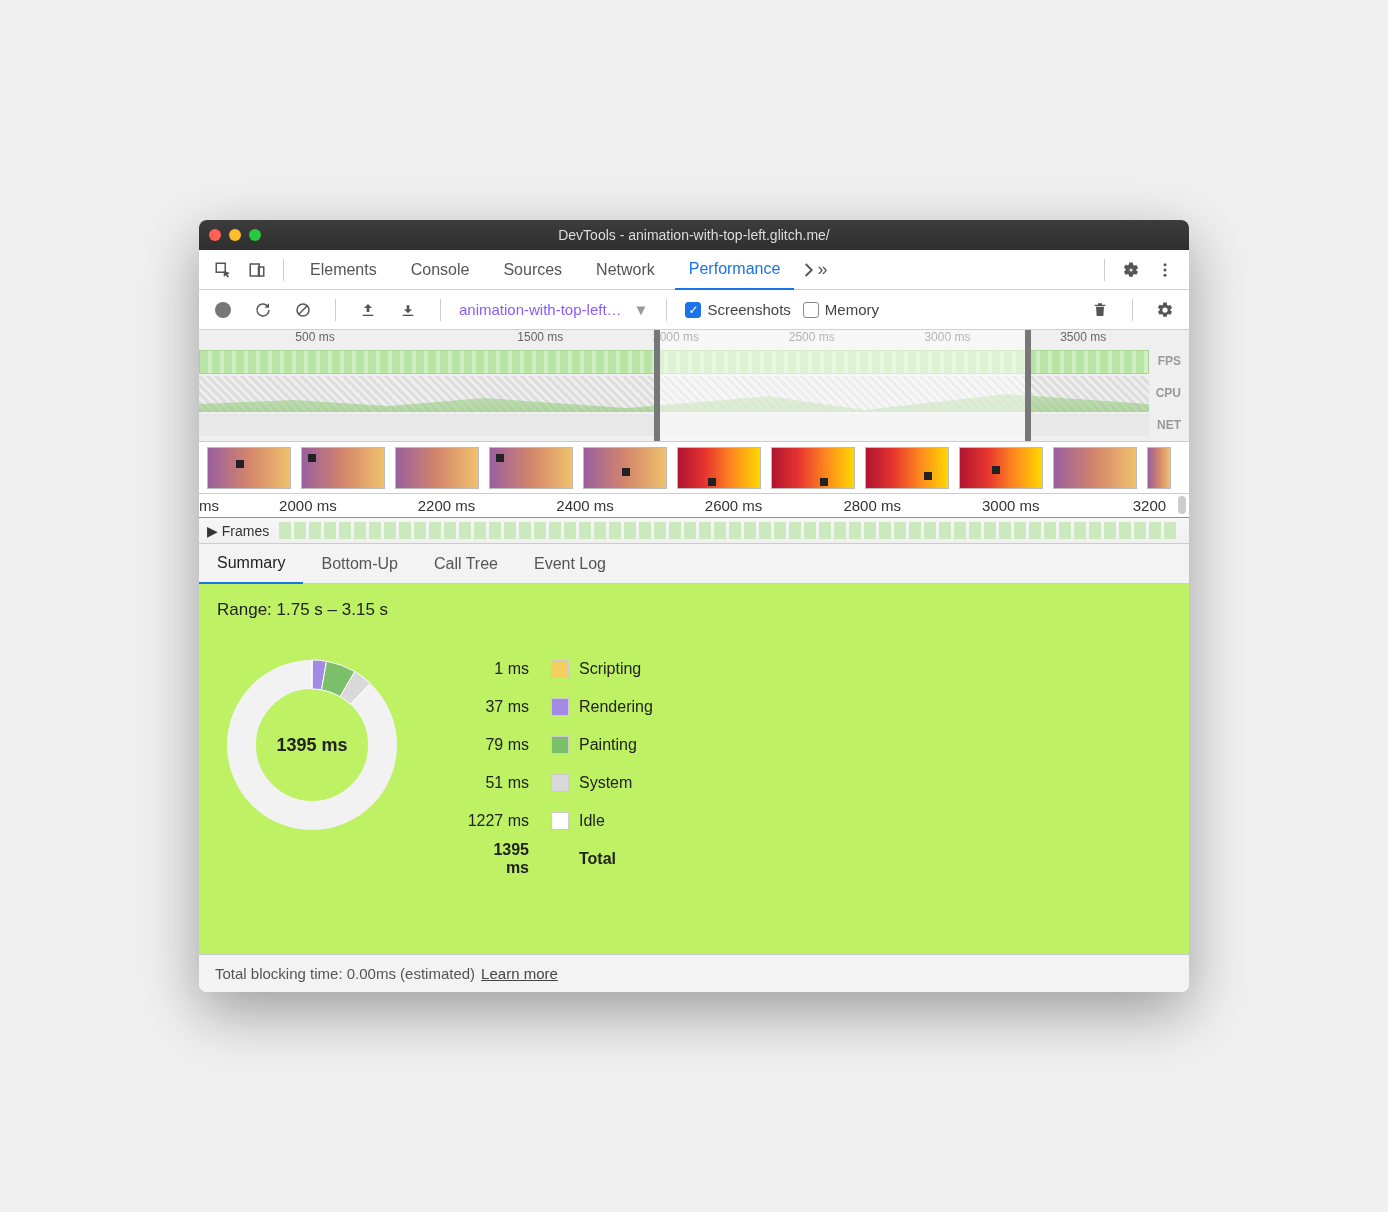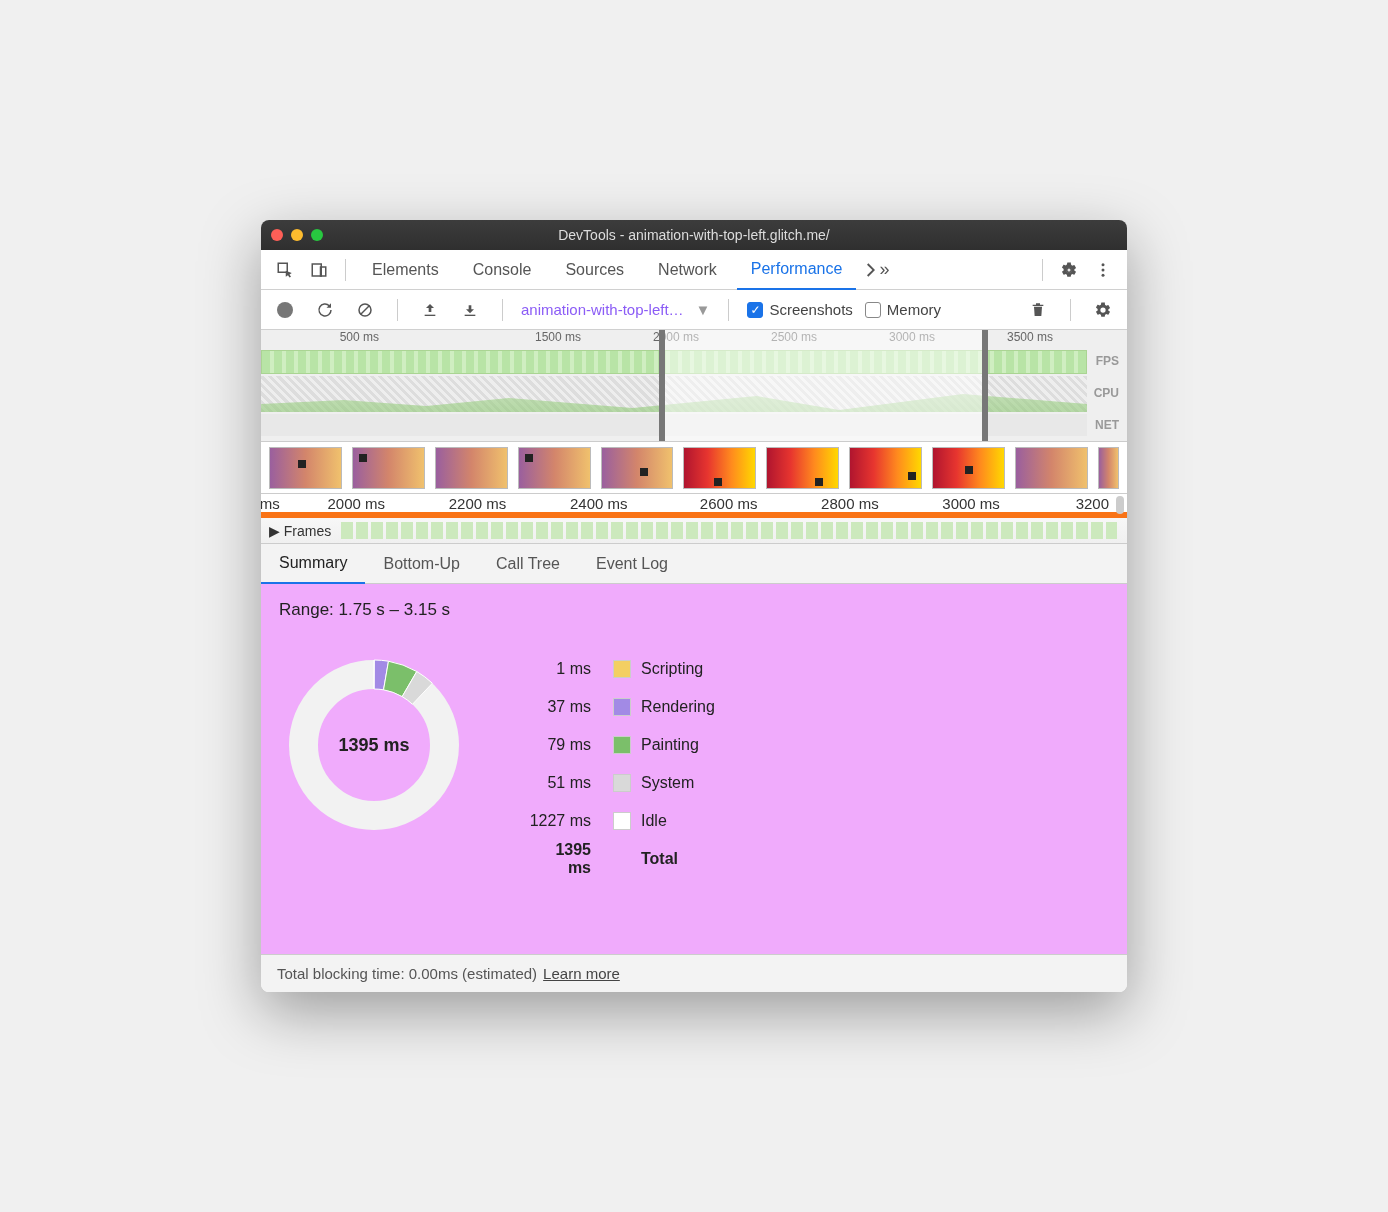--- a/index.html
+++ b/index.html
@@ -6,21 +6,21 @@
   body {
     font-family: -apple-system, BlinkMacSystemFont, "Segoe UI", Helvetica, Arial, sans-serif;
     background: #f0f0f0;
     width: 1388px;
     height: 1212px;
     display: flex;
     align-items: center;
     justify-content: center;
   }
   .window {
-    width: 866px;
+    width: 990px;
     background: #fff;
     border-radius: 8px;
     box-shadow: 0 20px 60px rgba(0,0,0,0.35);
     overflow: hidden;
   }
   .titlebar {
     height: 30px;
     background: linear-gradient(#3c3c3c, #2f2f2f);
     display: flex;
     align-items: center;
@@ -91,21 +91,21 @@
   }
   .thumb { width: 84px; height: 42px; border: 1px solid #bbb; position: relative; }
   .thumb.a { background: linear-gradient(90deg,#9a5f9e,#d3856b,#f0c16d); }
   .thumb.b { background: linear-gradient(90deg,#b0152f,#e7352f,#ff8a1e,#ffd800); }
   .thumb .dot { position: absolute; width: 8px; height: 8px; background: #222; }
 
   .detail-ticks {
     display: flex;
     font-size: 15px;
     color: #333;
-    border-bottom: 6px solid #f97316;
+    border-bottom: 1px solid #f97316;
     height: 24px;
     align-items: center;
     position: relative;
   }
   .detail-ticks .label { position: absolute; transform: translateX(-50%); }
   .scroll-track { position:absolute; right:3px; top:2px; width:8px; height:18px; background:#ccc; border-radius:4px;}
 
   .frames-row {
     display: flex;
     align-items: center;
@@ -124,21 +124,21 @@
     border-bottom: 1px solid #ccc;
     height: 40px;
     align-items: center;
     background: #f3f3f3;
   }
   .sub-tab { padding: 0 18px; height: 40px; display: flex; align-items: center; color: #555; font-size: 16px; cursor: pointer; }
   .sub-tab.active { color: #222; border-bottom: 2px solid #1a73e8; }
 
   .summary-pane {
     padding: 16px 18px;
-    background: #f0abfc;
+    background: #bef264;
   }
   .range { font-size: 17px; color: #222; margin-bottom: 30px; font-weight:400;}
   .donut-row { display: flex; align-items: flex-start; gap: 60px; }
   .donut-wrap { width: 190px; height: 190px; position: relative; }
   .donut-center { position: absolute; inset: 0; display: flex; align-items: center; justify-content: center; font-size: 18px; font-weight: 700; color: #222; }
   .legend { font-size: 16px; color: #222; }
   .legend-row { display: flex; align-items: center; height: 38px; }
   .legend-ms { width: 84px; text-align: right; padding-right: 22px; color:#222;}
   .legend-swatch { width: 18px; height: 18px; border: 1px solid #ccc; margin-right: 10px; }
   .legend-name {}

